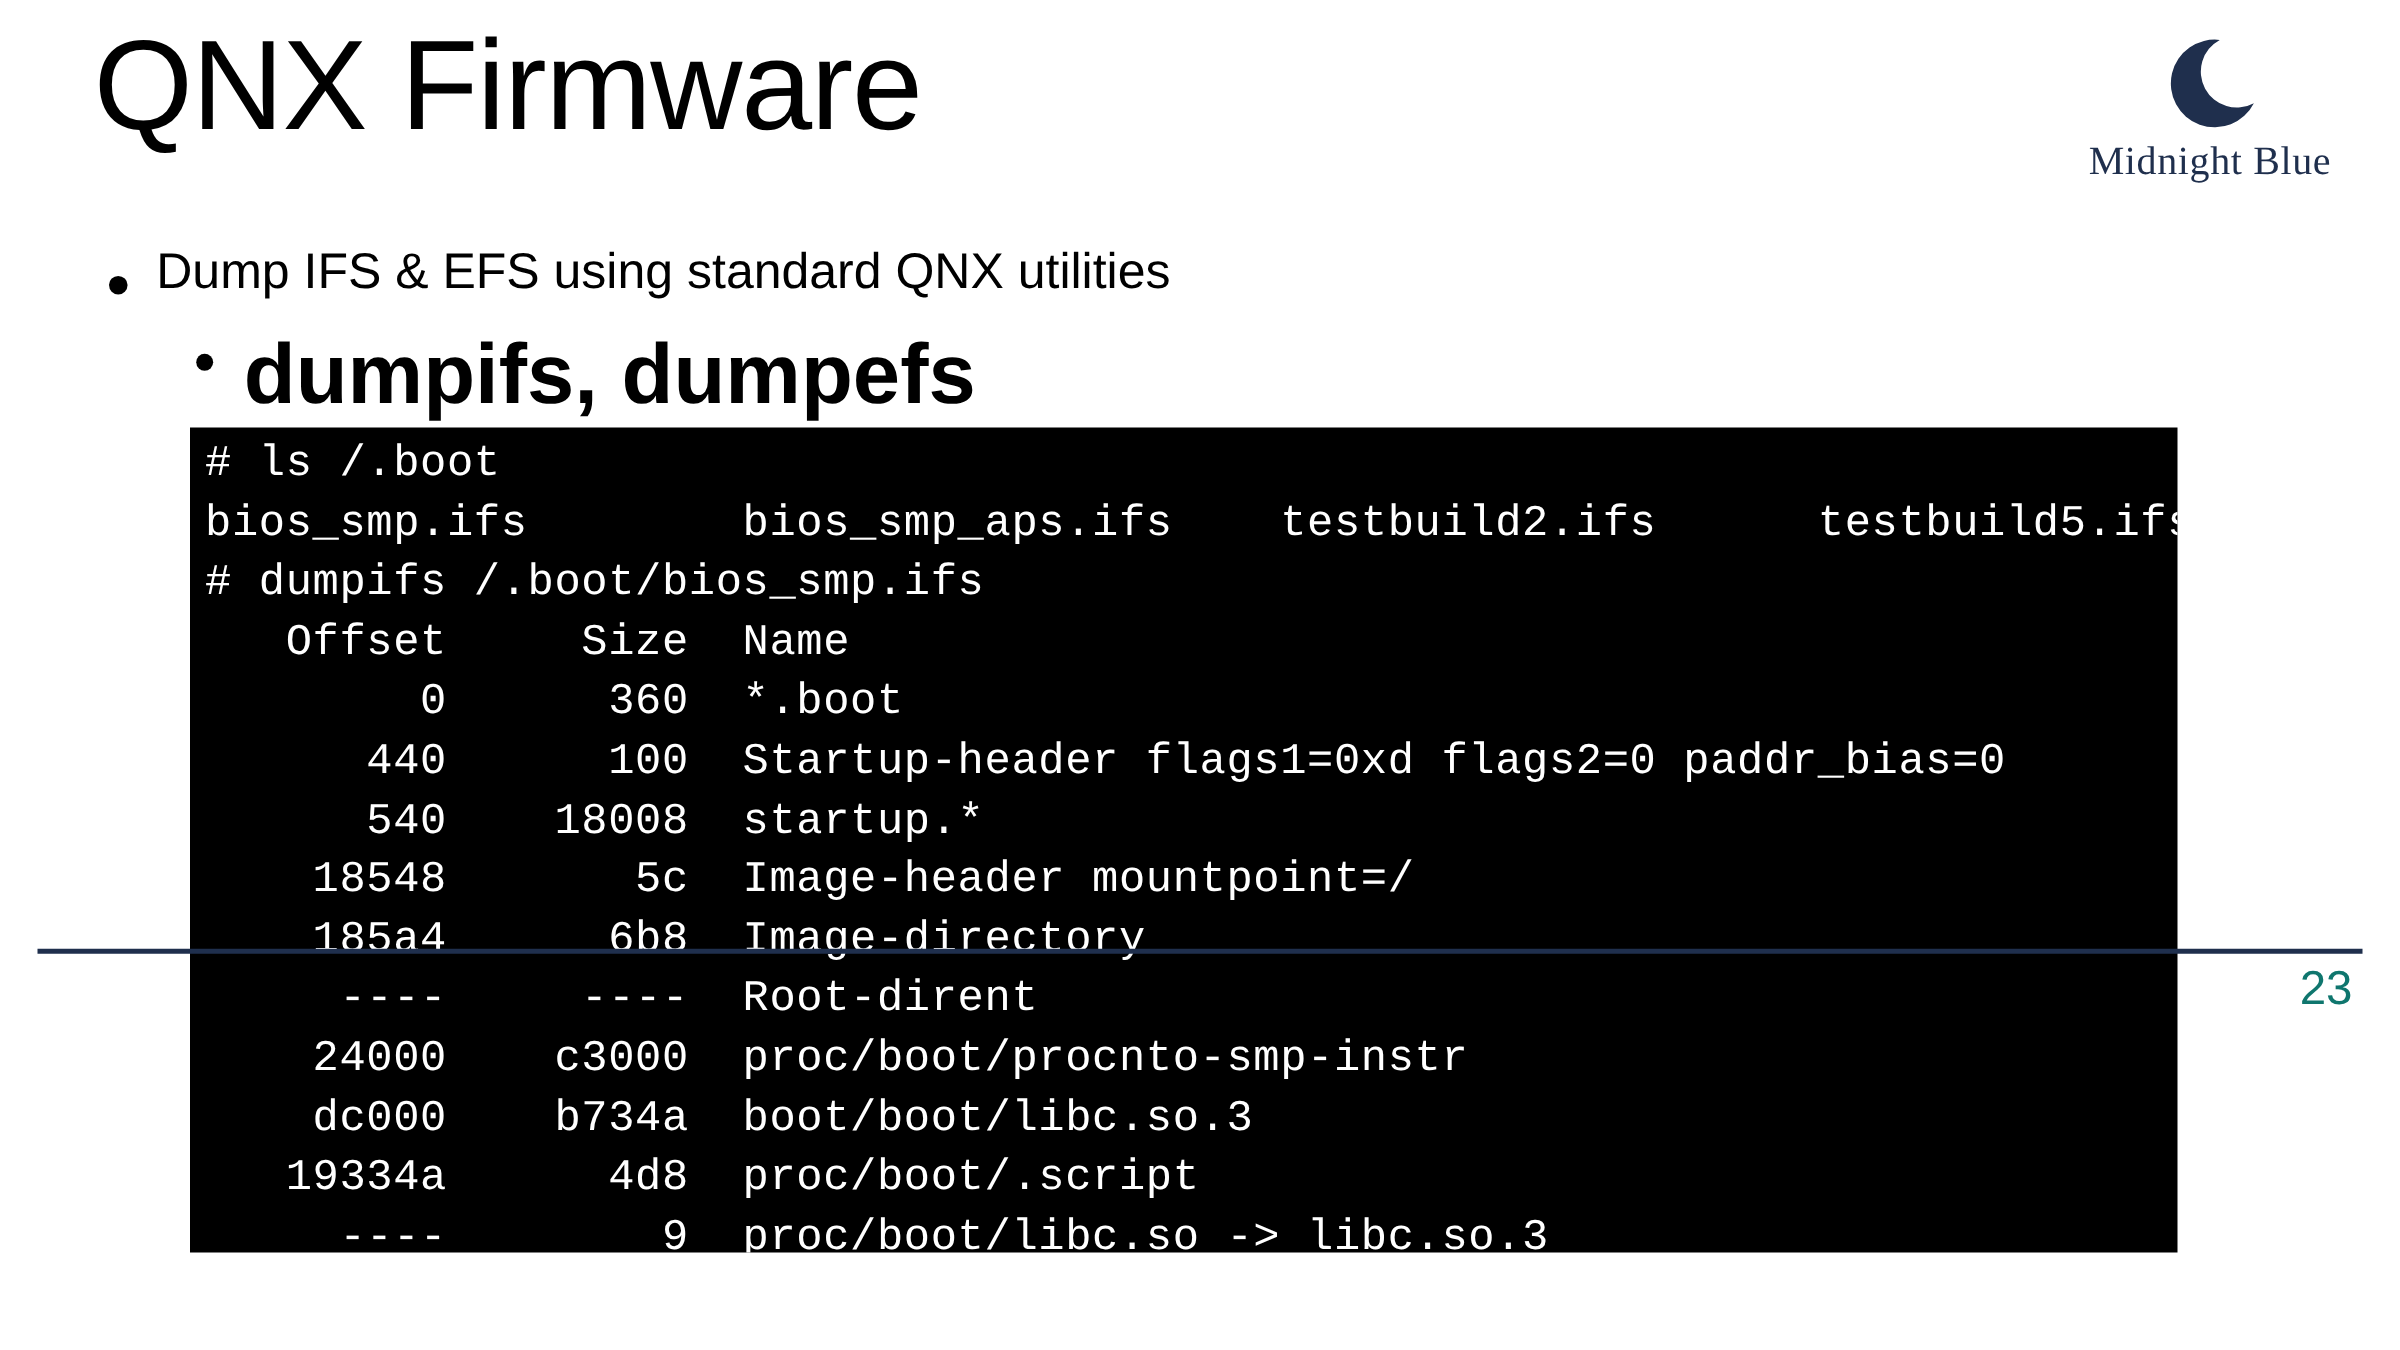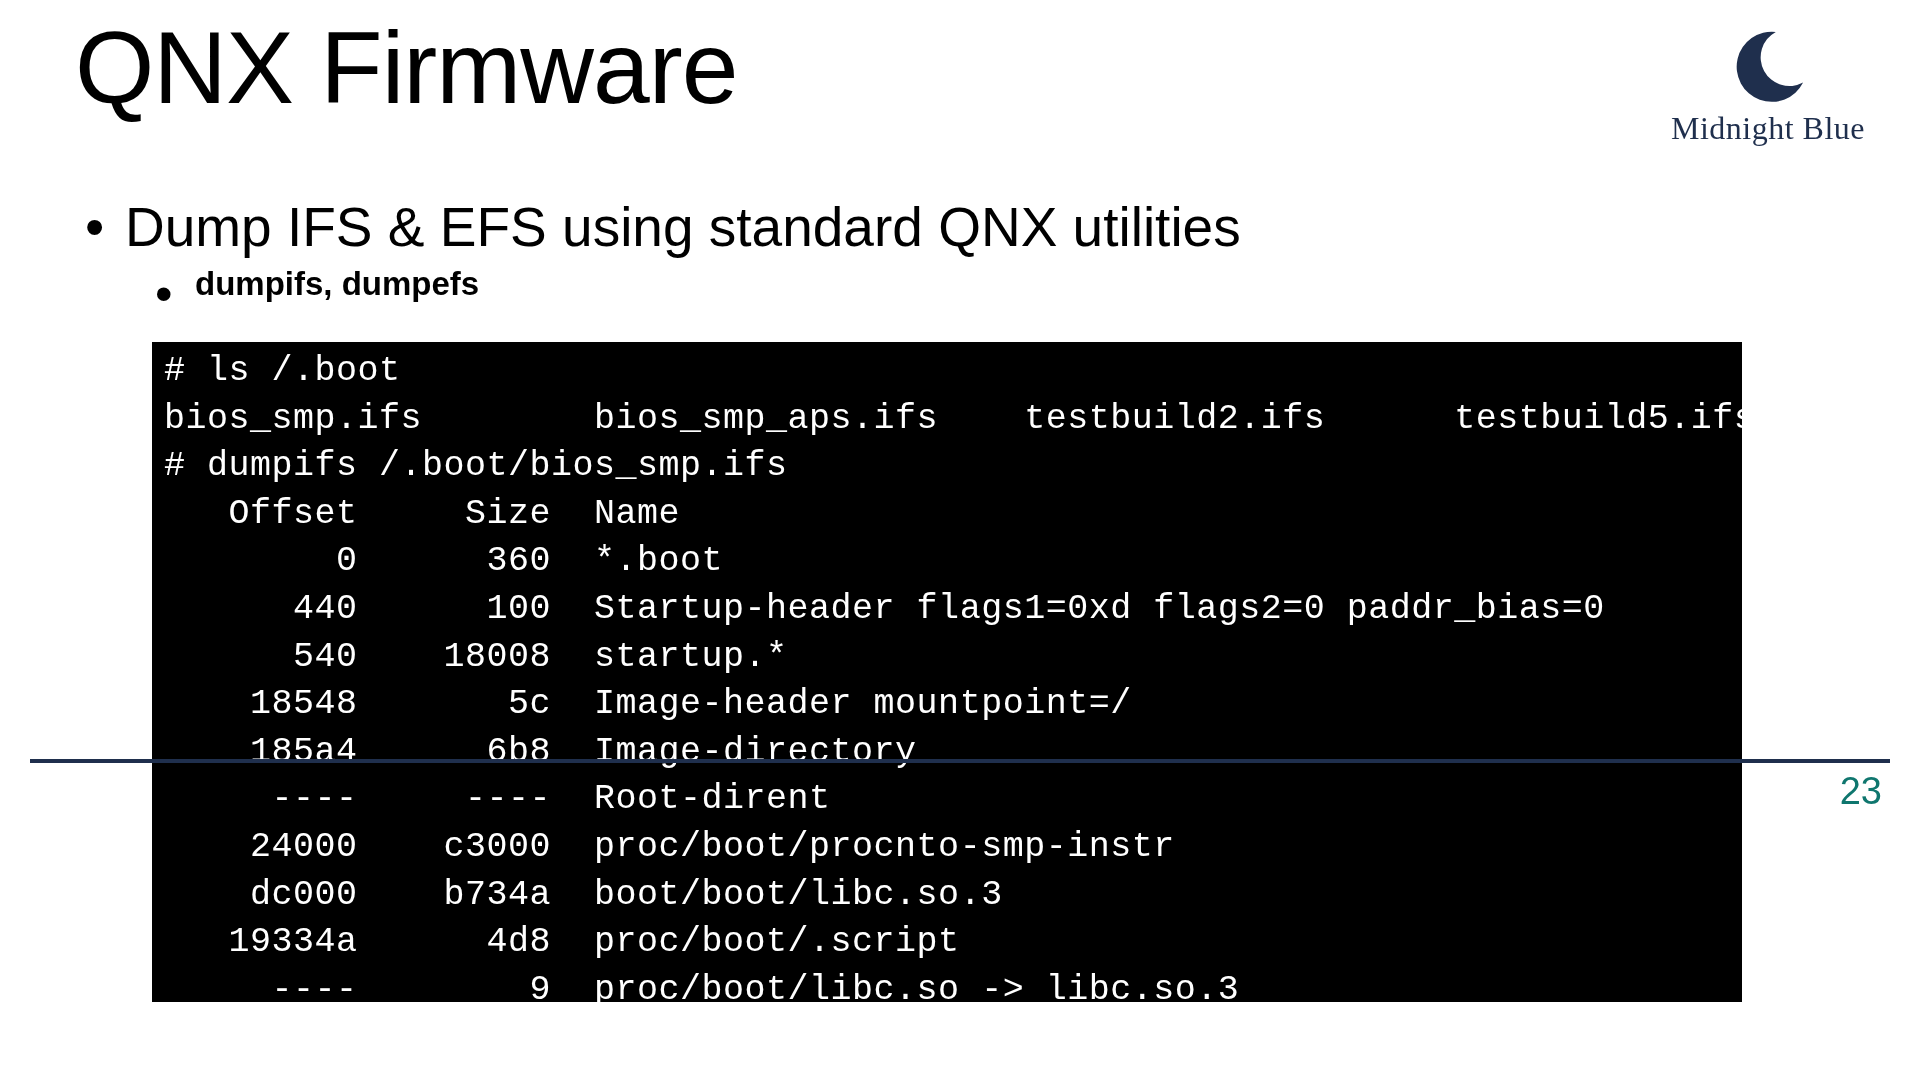--- a/index.html
+++ b/index.html
@@ -44,36 +44,36 @@
     font-weight: 400;
     letter-spacing: 0.5px;
   }
   .content {
     position: absolute;
     left: 75px;
     top: 195px;
     right: 60px;
   }
   .bullet-l1 {
-    font-size: 55px;
+    font-size: 40px;
     color: #000;
-    margin: 0 0 6px 0;
+    margin: 0 0 20px 0;
     padding-left: 50px;
     position: relative;
     font-weight: 400;
   }
   .bullet-l1::before {
     content: "•";
     position: absolute;
     left: 10px;
     top: 0;
     font-size: 55px;
   }
   .bullet-l2 {
-    font-size: 33px;
+    font-size: 68px;
     color: #000;
     margin: 0 0 4px 0;
     padding-left: 120px;
     position: relative;
     font-weight: 700;
   }
   .bullet-l2::before {
     content: "•";
     position: absolute;
     left: 80px;

